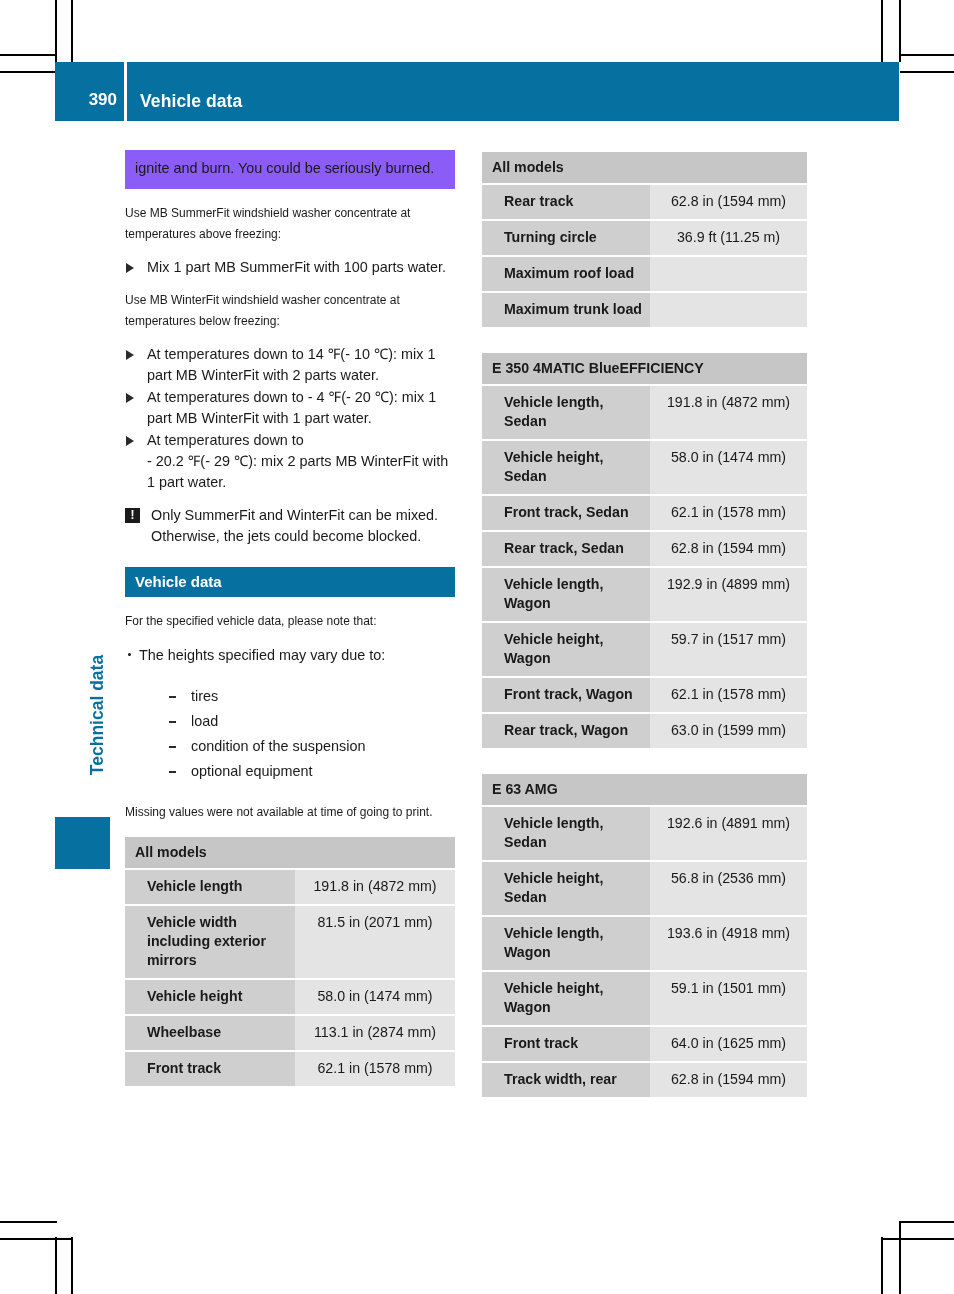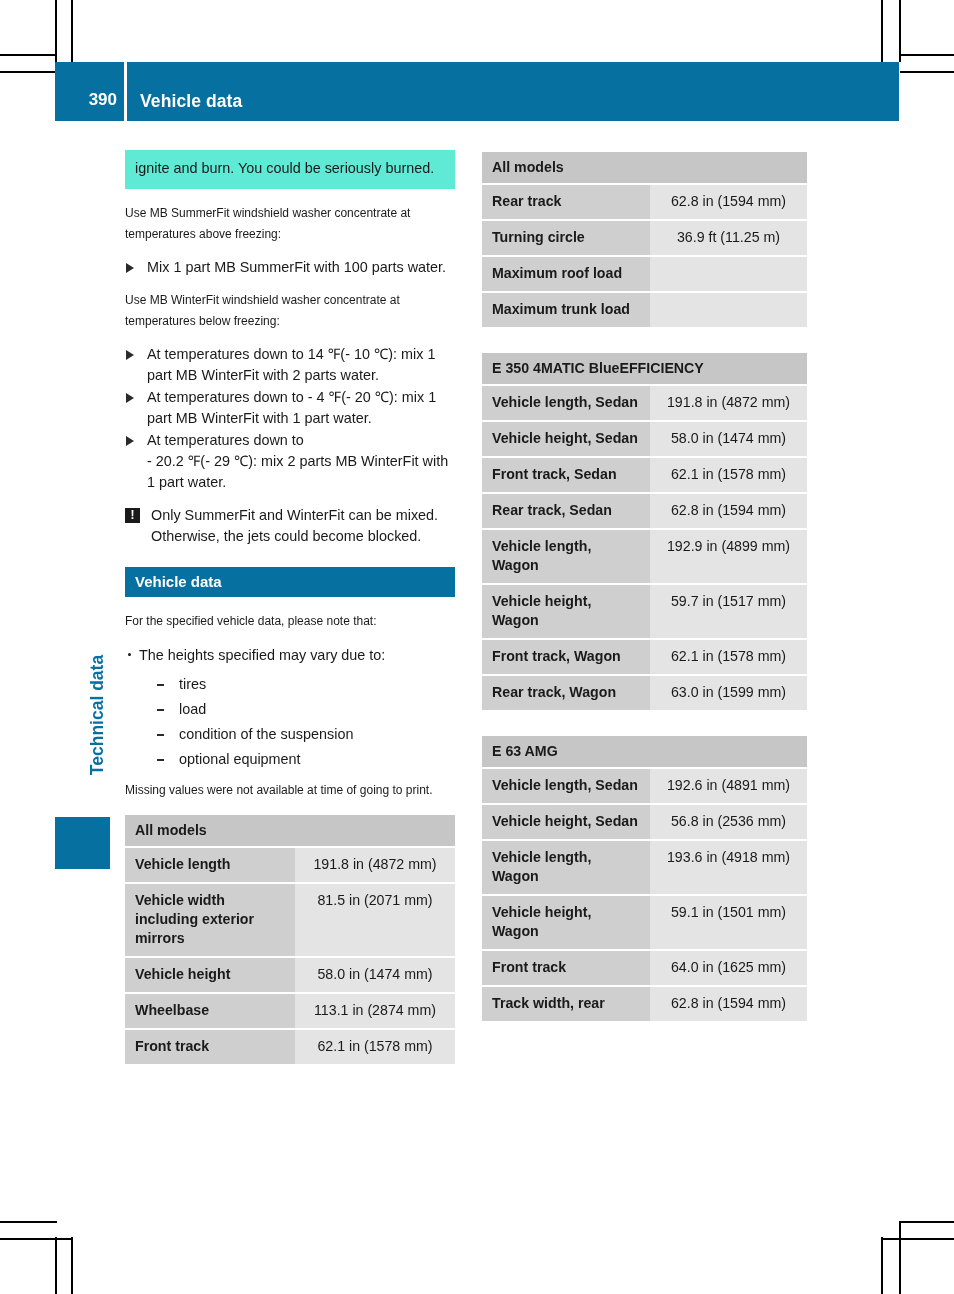--- a/index.html
+++ b/index.html
@@ -99,21 +99,21 @@
   }
   #col-right {
     position: absolute;
     left: 482px;
     top: 150px;
     width: 325px;
   }
 
   
   .warn-box {
-    background: #5eead4;
+    background: #8b5cf6;
     padding: 8px 10px 10px 10px;
     font-size: 14.4px;
     line-height: 21px;
     margin-bottom: 14px;
   }
   p.body {
     margin: 0 0 12px 0;
     font-size: 12px;
     line-height: 21px;
   }
@@ -186,21 +186,21 @@
     position: absolute;
     left: 3px;
     top: 9px;
     width: 3px;
     height: 3px;
     background: #1a1a1a;
     border-radius: 50%;
   }
   ul.dashes {
     list-style: none;
-    margin: 6px;
+    margin: 18px;
     padding: 0 0 0 10px;
   }
   ul.dashes > li {
     position: relative;
     padding-left: 24px;
     font-size: 14.4px;
     line-height: 25px;
   }
   ul.dashes > li .dash {
     position: absolute;
@@ -224,21 +224,21 @@
     text-align: left;
     font-size: 14.2px;
     font-weight: bold;
     padding: 7px 10px 8px 10px;
     color: #1a1a1a;
   }
   table.spec td.label {
     background: #cfcfcf;
     font-size: 14.2px;
     font-weight: bold;
-    padding: 7px 8px 8px 10px;
+    padding: 7px 8px 8px 22px;
     line-height: 19px;
     vertical-align: top;
     color: #1a1a1a;
   }
   table.spec td.value {
     background: #e4e4e4;
     font-size: 14.2px;
     padding: 7px 8px 8px 8px;
     line-height: 19px;
     vertical-align: top;

